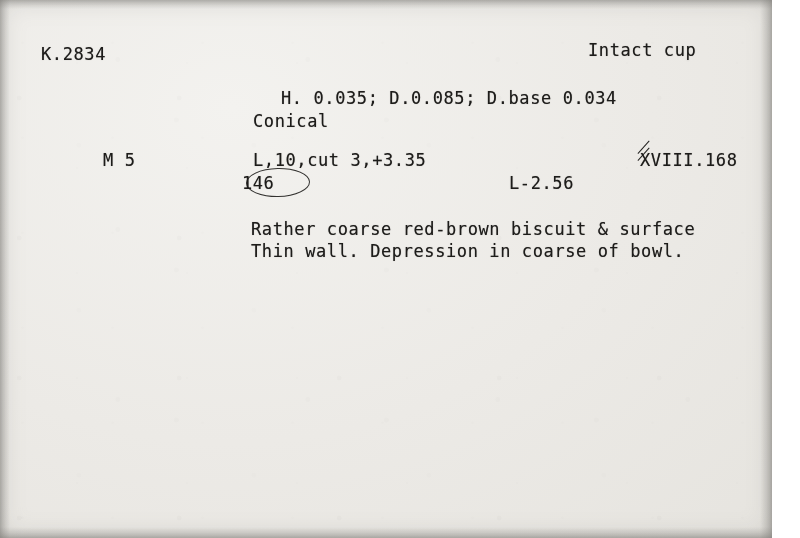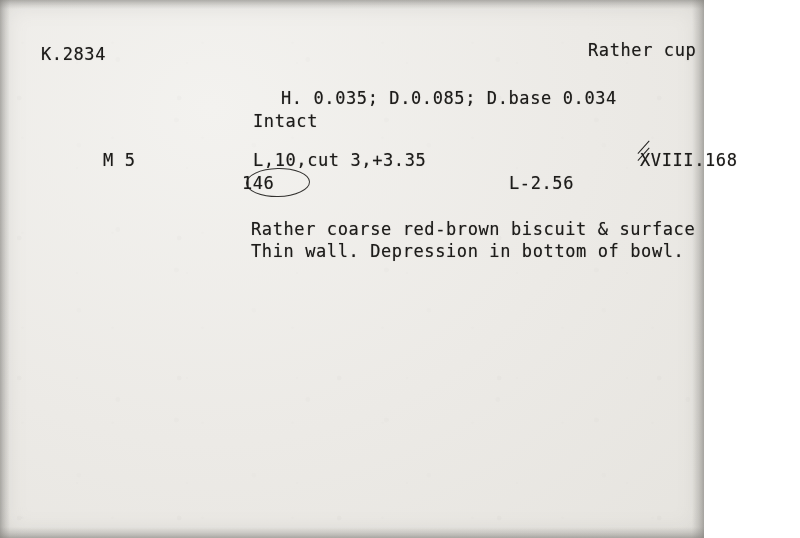--- a/index.html
+++ b/index.html
@@ -10,21 +10,21 @@
   body {
     width: 800px;
     height: 538px;
     overflow: hidden;
     font-family: "DejaVu Sans Mono", monospace;
   }
 
   
   #card {
     position: relative;
-    width: 704px;
+    width: 772px;
     height: 538px;
     background:
       radial-gradient(ellipse at 30% 20%, #f3f2ef 0%, #eceae6 55%, #e6e4df 100%);
     box-sizing: border-box;
   }
 
   
   #grain {
     position: absolute;
     inset: 0;
@@ -141,40 +141,40 @@
 
   <div id="grain"></div>
   <div id="edges"></div>
   <div id="edge-left"></div>
   <div id="edge-right"></div>
   <div id="edge-top"></div>
   <div id="edge-bottom"></div>
 
   <div class="tx" id="catalog-number">K.2834</div>
 
-  <div class="tx" id="object-title">Rather cup</div>
+  <div class="tx" id="object-title">Intact cup</div>
 
   <div class="tx" id="dimensions">H. 0.035; D.0.085; D.base 0.034</div>
 
-  <div class="tx" id="condition">Intact</div>
+  <div class="tx" id="condition">Conical</div>
 
   <div class="tx" id="context-code">M 5</div>
 
   <div class="tx" id="findspot">L,10,cut 3,+3.35</div>
 
   <div id="strike-mark">
     <span class="a"></span>
     <span class="b"></span>
   </div>
 
   <div class="tx" id="register-ref">XVIII.168</div>
 
   <div id="sherd-circle"></div>
 
   <div class="tx" id="sherd-number">146</div>
 
   <div class="tx" id="level-ref">L-2.56</div>
 
   <div class="tx" id="desc-line-1">Rather coarse red-brown biscuit &amp; surface</div>
 
-  <div class="tx" id="desc-line-2">Thin wall. Depression in bottom of bowl.</div>
+  <div class="tx" id="desc-line-2">Thin wall. Depression in coarse of bowl.</div>
 
 </div>
 
 </body></html>

